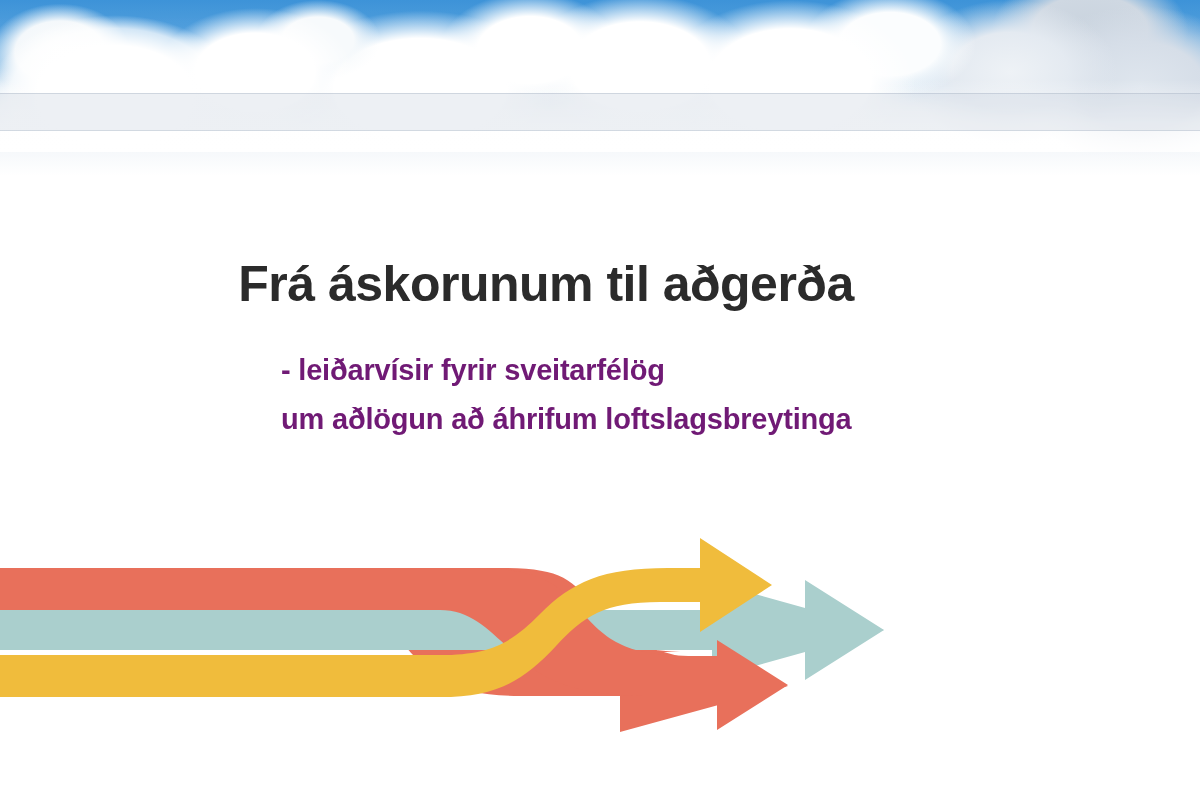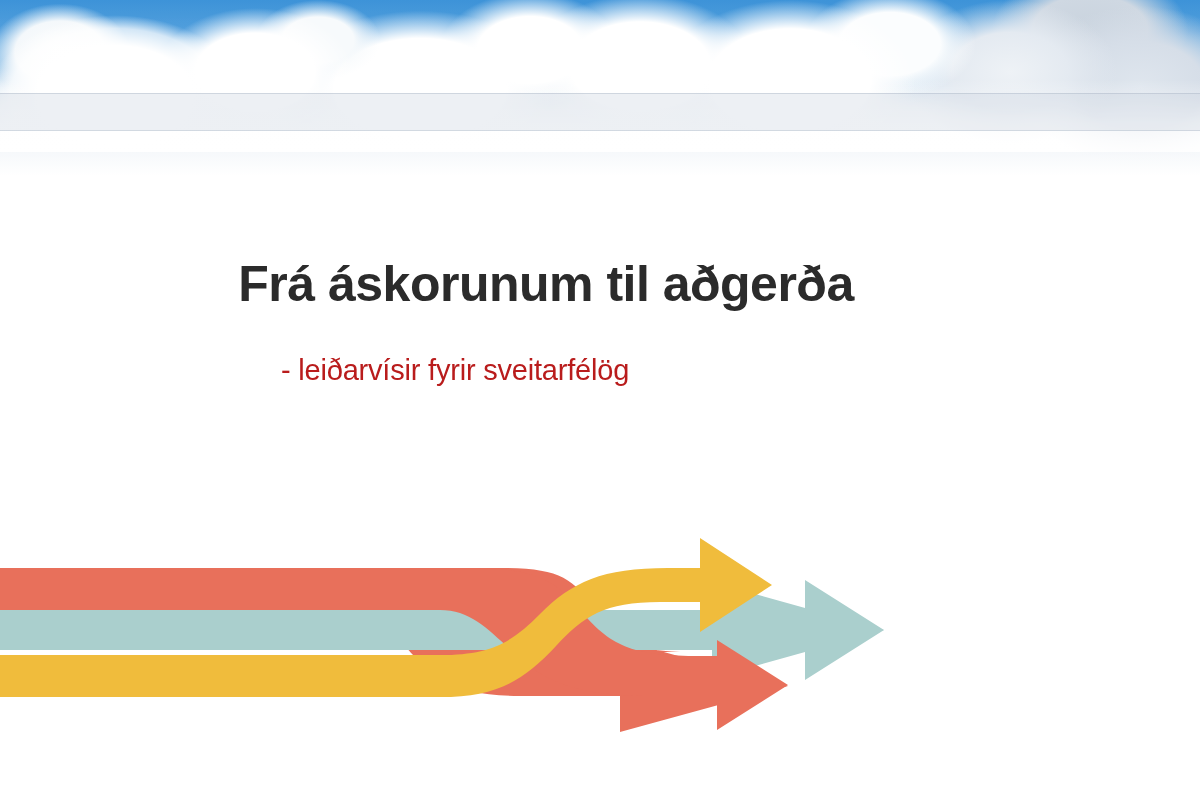--- a/index.html
+++ b/index.html
@@ -63,22 +63,22 @@
   
   .title{
     position:absolute;left:0;top:258px;width:1092px;
     text-align:center;
     font-size:50px;font-weight:bold;letter-spacing:-0.5px;
     color:#2b2b2b;line-height:1.05;
     font-family:"Liberation Sans", sans-serif;
   }
   .subtitle{
     position:absolute;left:281px;top:346px;width:840px;
-    font-size:29px;font-weight:normal;line-height:49px;
-    color:#b91c1c;letter-spacing:-0.2px;
+    font-size:29px;font-weight:bold;line-height:49px;
+    color:#701a75;letter-spacing:-0.2px;
     font-family:"Liberation Sans", sans-serif;
   }
   .subtitle .ln{display:block;white-space:nowrap;}
 
   
   .artwork{
     position:absolute;left:0;top:500px;width:1200px;height:295px;
   }
   .artwork svg{display:block;width:1200px;height:295px;}
 </style>
@@ -94,20 +94,21 @@
     <div class="hero-band"></div>
     <div class="hero-band-top"></div>
     <div class="hero-band-bot"></div>
     <div class="hero-foot"></div>
   </div>
 
   <div class="title">Frá áskorunum til aðgerða</div>
 
   <div class="subtitle">
     <span class="ln">- leiðarvísir fyrir sveitarfélög</span>
+    <span class="ln">um aðlögun að áhrifum loftslagsbreytinga</span>
   </div>
 
   <div class="artwork">
     <svg viewBox="0 0 1200 295" xmlns="http://www.w3.org/2000/svg" aria-hidden="true">
 
       <g>
         <path fill="#aacfcd" d="M -10,110 L 712,110 L 712,82 L 884,130 L 712,178 L 712,150 L -10,150 Z"></path>
       </g>
 
       <g>

